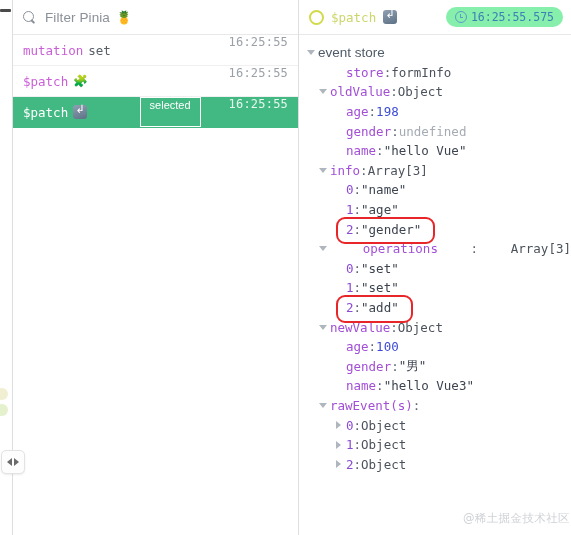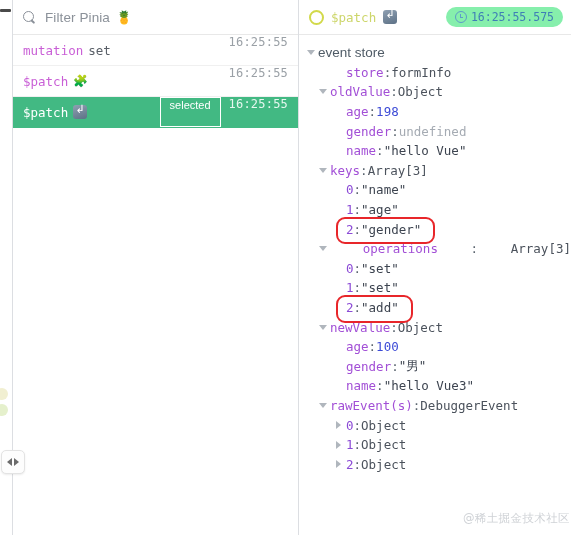--- a/index.html
+++ b/index.html
@@ -111,21 +111,21 @@
   }
   .event-row.selected .ev-type{color:#ffffff;}
   .event-row.selected .ev-time{color:#e6f7ef;}
   .badge-selected{
     border:1.4px solid #ffffff;
     color:#ffffff;
     border-radius:0;
     padding:1px 9px 2px;
     font-size:11px;
     font-family:"Liberation Sans",sans-serif;
-    margin-right:8px;
+    margin-right:28px;
     line-height:1.25;
   }
 
   
   .detail-panel{flex:1;display:flex;flex-direction:column;background:#fff;min-width:0;}
   .detail-head{
     height:34px;flex:0 0 34px;
     display:flex;align-items:center;justify-content:space-between;
     padding:0 8px 0 10px;
     border-bottom:1px solid #e8e8e8;
@@ -305,21 +305,21 @@
             <span class="v-undef">undefined</span>
           </div>
           <div class="tnode" style="padding-left: 34px;">
             <span class="caret none"></span>
             <span class="k">name</span>
             <span class="punct">: </span>
             <span class="v-str">"hello Vue"</span>
           </div>
           <div class="tnode" style="padding-left: 18px;">
             <span class="caret down"></span>
-            <span class="k">keys</span>
+            <span class="k">info</span>
             <span class="punct">: </span>
             <span class="v-type">Array[3]</span>
           </div>
           <div class="tnode" style="padding-left: 34px;">
             <span class="caret none"></span>
             <span class="idx">0</span>
             <span class="punct">: </span>
             <span class="v-str">"name"</span>
           </div>
           <div class="tnode" style="padding-left: 34px;">
@@ -379,21 +379,20 @@
           <div class="tnode" style="padding-left: 34px;">
             <span class="caret none"></span>
             <span class="k">name</span>
             <span class="punct">: </span>
             <span class="v-str">"hello Vue3"</span>
           </div>
           <div class="tnode" style="padding-left: 18px;">
             <span class="caret down"></span>
             <span class="k">rawEvent(s)</span>
             <span class="punct">: </span>
-            <span class="v-type">DebuggerEvent</span>
           </div>
           <div class="tnode" style="padding-left: 34px;">
             <span class="caret right"></span>
             <span class="idx">0</span>
             <span class="punct">: </span>
             <span class="v-type">Object</span>
           </div>
           <div class="tnode" style="padding-left: 34px;">
             <span class="caret right"></span>
             <span class="idx">1</span>

